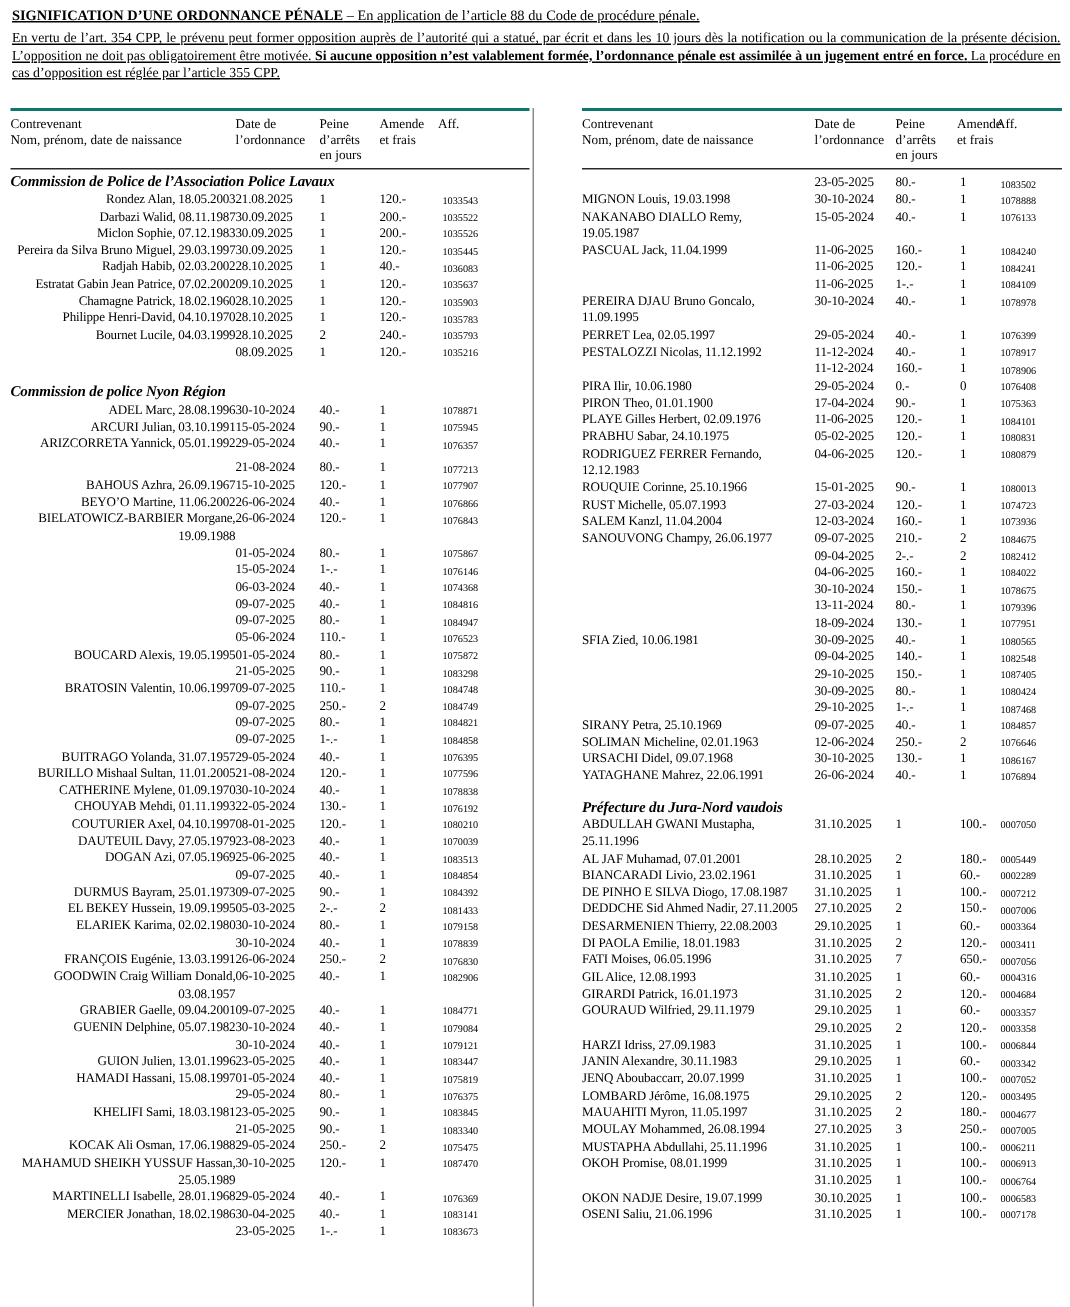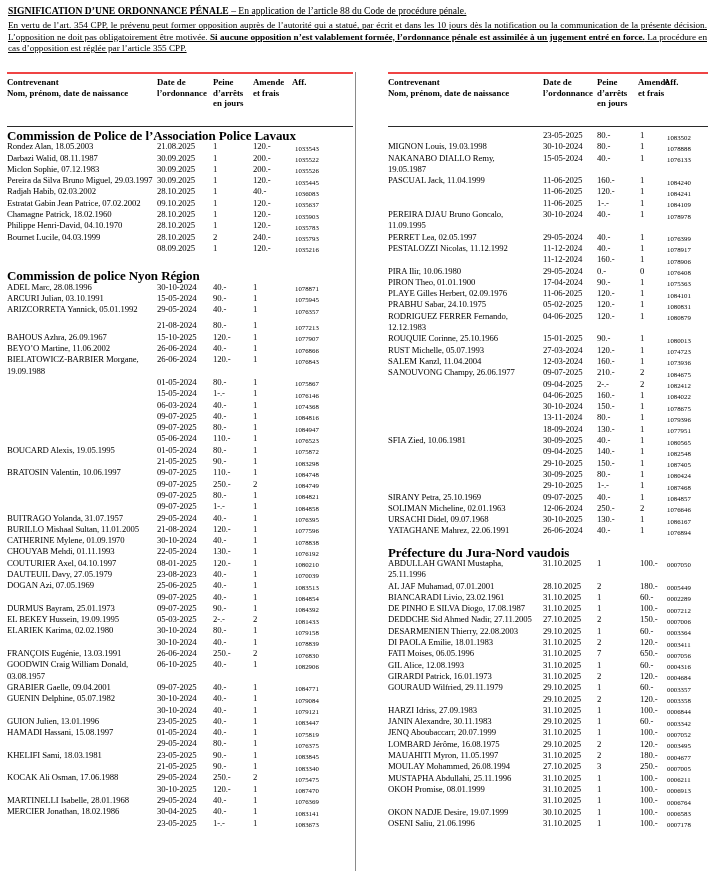--- a/index.html
+++ b/index.html
@@ -14,31 +14,31 @@
   .notice-title b{font-weight:bold;}
   .notice-body{font-size:9.2px;line-height:11.6px;text-align:justify;margin-top:3px;}
   .notice-body b{font-weight:bold;}
   
   .v-divider{position:absolute;left:355px;top:72px;width:1px;height:799px;background:#8a8a8a;}
   
   .tbl{position:absolute;top:72px;}
   .tbl-left{left:7px;width:346px;}
   .tbl-right{left:388px;width:320px;}
   .thead{
-    position:relative;border-top:2px solid #ef4444;border-bottom:1.4px solid #2a2a2a;
-    font-weight:bold;font-size:8.8px;line-height:10.6px;padding:17px 0 3px 0;height:32px;
+    position:relative;border-top:2px solid #0f766e;border-bottom:1.4px solid #2a2a2a;
+    font-weight:normal;font-size:8.8px;line-height:10.6px;padding:3px 0 3px 0;height:32px;
   }
   .thead .hc{position:absolute;top:3px;}
   .tbl-left  .h-date{left:150px;} .tbl-left  .h-peine{left:206px;} .tbl-left  .h-amende{left:246px;} .tbl-left  .h-aff{left:285px;}
   .tbl-right .h-date{left:155px;} .tbl-right .h-peine{left:209px;} .tbl-right .h-amende{left:250px;} .tbl-right .h-aff{left:276px;}
   .tbody{padding-top:3px;}
-  .sect{font-weight:bold;font-size:13px;line-height:11.3px;letter-spacing:-0.1px;}
+  .sect{font-weight:bold;font-size:10px;line-height:11.3px;letter-spacing:-0.1px;font-style:italic;}
   .row{position:relative;font-size:8.7px;line-height:11.3px;min-height:11.3px;letter-spacing:-0.1px;}
   .row .n{display:block;}
-  .tbl-left  .row .n{width:150px;}
+  .tbl-left  .row .n{width:150px;text-align:right;}
   .tbl-right .row .n{width:146px;}
   .row .d,.row .p,.row .a,.row .f{position:absolute;top:0;white-space:nowrap;}
   .tbl-left  .row .d{left:150px;} .tbl-left  .row .p{left:206px;} .tbl-left  .row .a{left:246px;} .tbl-left  .row .f{left:288px;}
   .tbl-right .row .d{left:155px;} .tbl-right .row .p{left:209px;} .tbl-right .row .a{left:252px;} .tbl-right .row .f{left:279px;}
   .row .f{font-size:6.8px;top:1.5px;letter-spacing:0;}
   .gap{width:100%;}
 </style>
 </head>
 <body>
 
@@ -433,20 +433,21 @@
         <span class="f">1083340</span>
       </div>
       <div class="row">
         <span class="n">KOCAK Ali Osman, 17.06.1988</span>
         <span class="d">29-05-2024</span>
         <span class="p">250.-</span>
         <span class="a">2</span>
         <span class="f">1075475</span>
       </div>
       <div class="row">
+        <span class="n">MAHAMUD SHEIKH YUSSUF Hassan, 25.05.1989</span>
         <span class="d">30-10-2025</span>
         <span class="p">120.-</span>
         <span class="a">1</span>
         <span class="f">1087470</span>
       </div>
       <div class="row">
         <span class="n">MARTINELLI Isabelle, 28.01.1968</span>
         <span class="d">29-05-2024</span>
         <span class="p">40.-</span>
         <span class="a">1</span>

